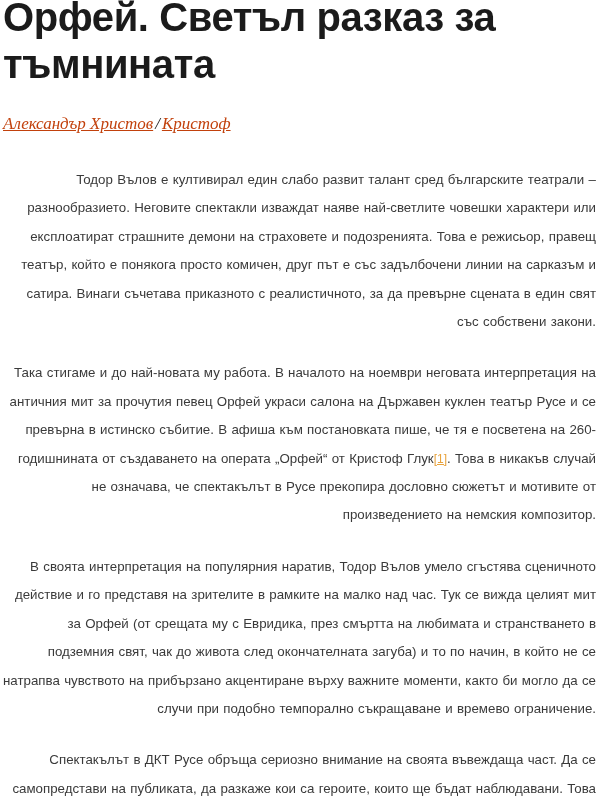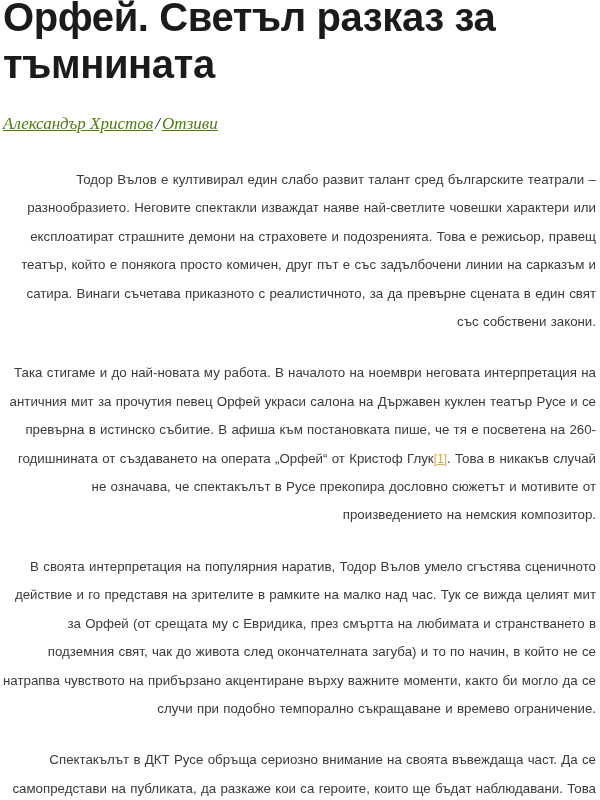--- a/index.html
+++ b/index.html
@@ -43,21 +43,21 @@
     padding: 0;
     position: relative;
     top: 20px;
     font-family: "Liberation Serif", "DejaVu Serif", serif;
     font-style: italic;
     font-size: 17px;
     line-height: 20px;
     color: #222222;
   }
   .byline a {
-    color: #4d7c0f;
+    color: #c2410c;
     text-decoration: underline;
     font-style: italic;
   }
   .byline .sep {
     color: #222222;
     text-decoration: none;
     font-style: italic;
     padding: 0 2px;
   }
 
@@ -87,21 +87,21 @@
   }
 </style>
 </head>
 <body>
 
 <div class="page">
 
   <h1 class="article-title">Орфей. Светъл разказ за тъмнината</h1>
 
   <div class="byline">
-    <a href="#">Александър Христов</a><span class="sep">/</span><a href="#">Отзиви</a>
+    <a href="#">Александър Христов</a><span class="sep">/</span><a href="#">Кристоф</a>
   </div>
 
   <div class="body-copy">
 
     <p>Тодор Вълов е култивирал един слабо развит талант сред българските театрали – разнообразието. Неговите спектакли изваждат наяве най-светлите човешки характери или експлоатират страшните демони на страховете и подозренията. Това е режисьор, правещ театър, който е понякога просто комичен, друг път е със задълбочени линии на сарказъм и сатира. Винаги съчетава приказното с реалистичното, за да превърне сцената в един свят със собствени закони.</p>
 
     <p><span>Така стигаме и до най-новата му работа. В началото на ноември неговата интерпретация на античния мит за прочутия певец Орфей украси салона на Държавен куклен театър Русе и се превърна в истинско събитие. В афиша към постановката пише, че тя е посветена на 260-годишнината от създаването на операта „Орфей“ от Кристоф Глук</span><a href="#" class="footnote-ref">[1]</a><span>. Това в никакъв случай не означава, че спектакълът в Русе прекопира дословно сюжетът и мотивите от произведението на немския композитор.</span></p>
 
     <p>В своята интерпретация на популярния наратив, Тодор Вълов умело сгъстява сценичното действие и го представя на зрителите в рамките на малко над час. Тук се вижда целият мит за Орфей (от срещата му с Евридика, през смъртта на любимата и странстването в подземния свят, чак до живота след окончателната загуба) и то по начин, в който не се натрапва чувството на прибързано акцентиране върху важните моменти, както би могло да се случи при подобно темпорално съкращаване и времево ограничение.</p>
 

